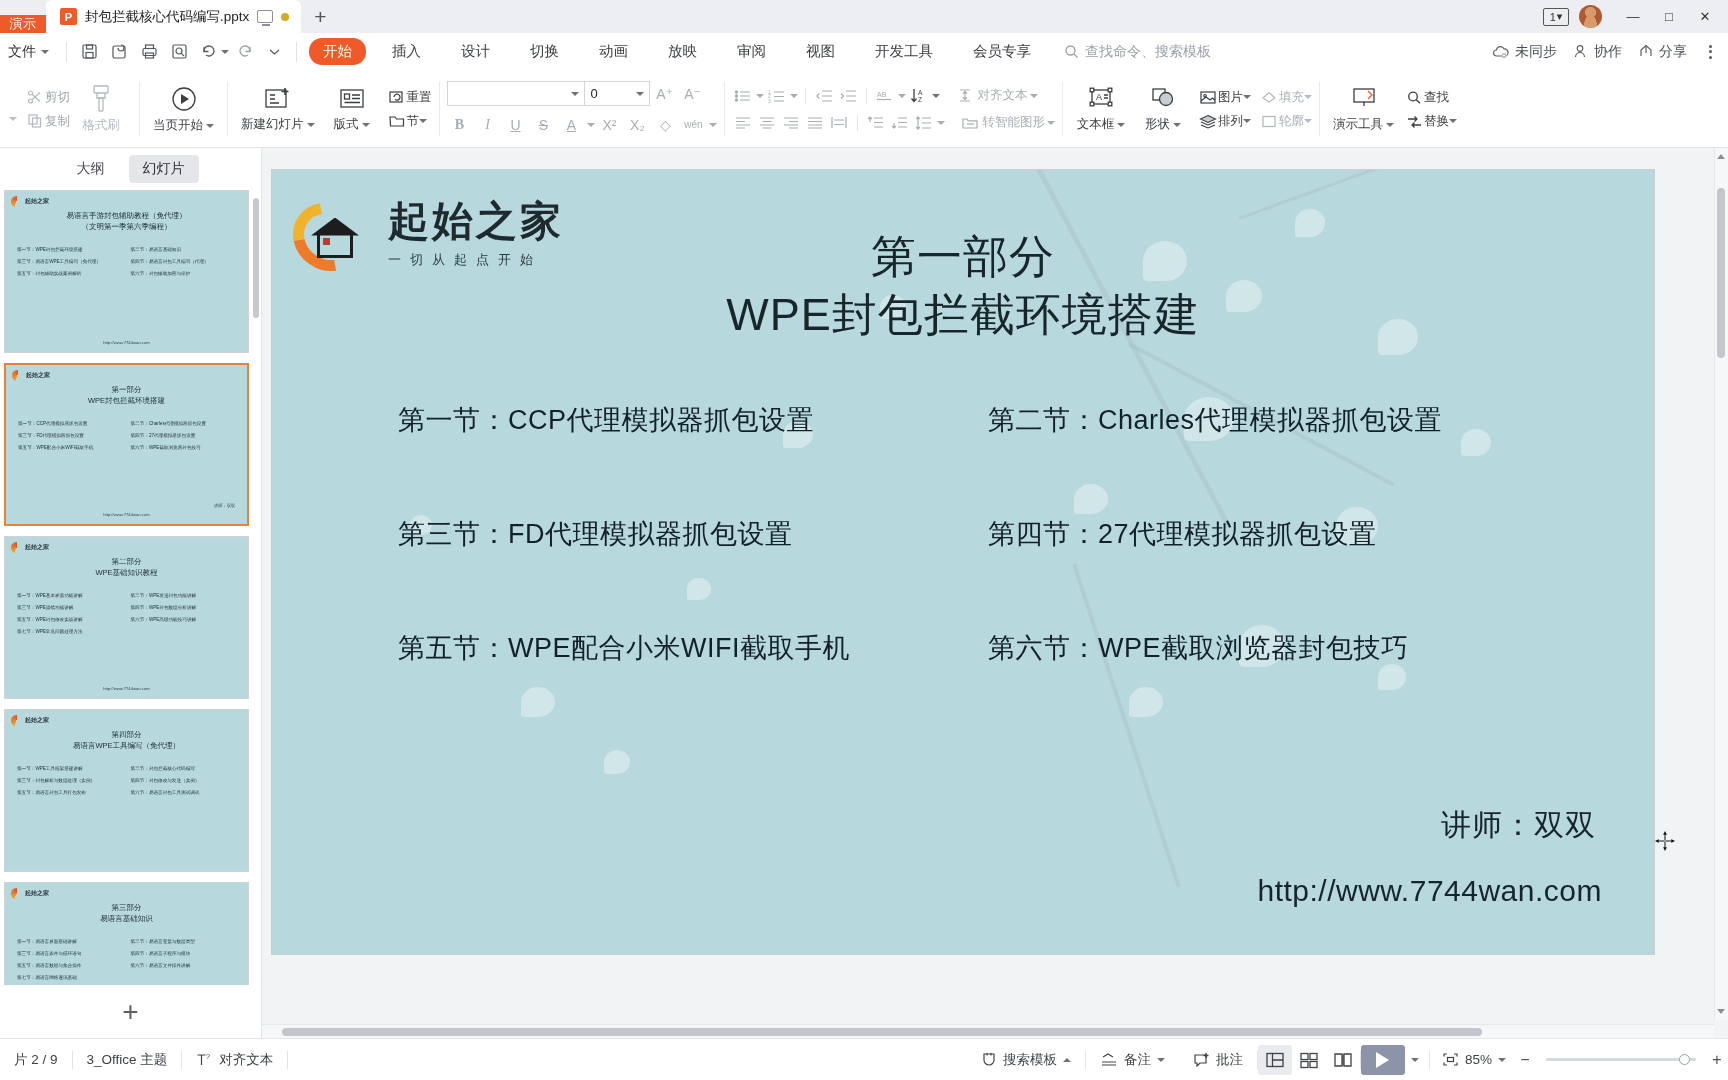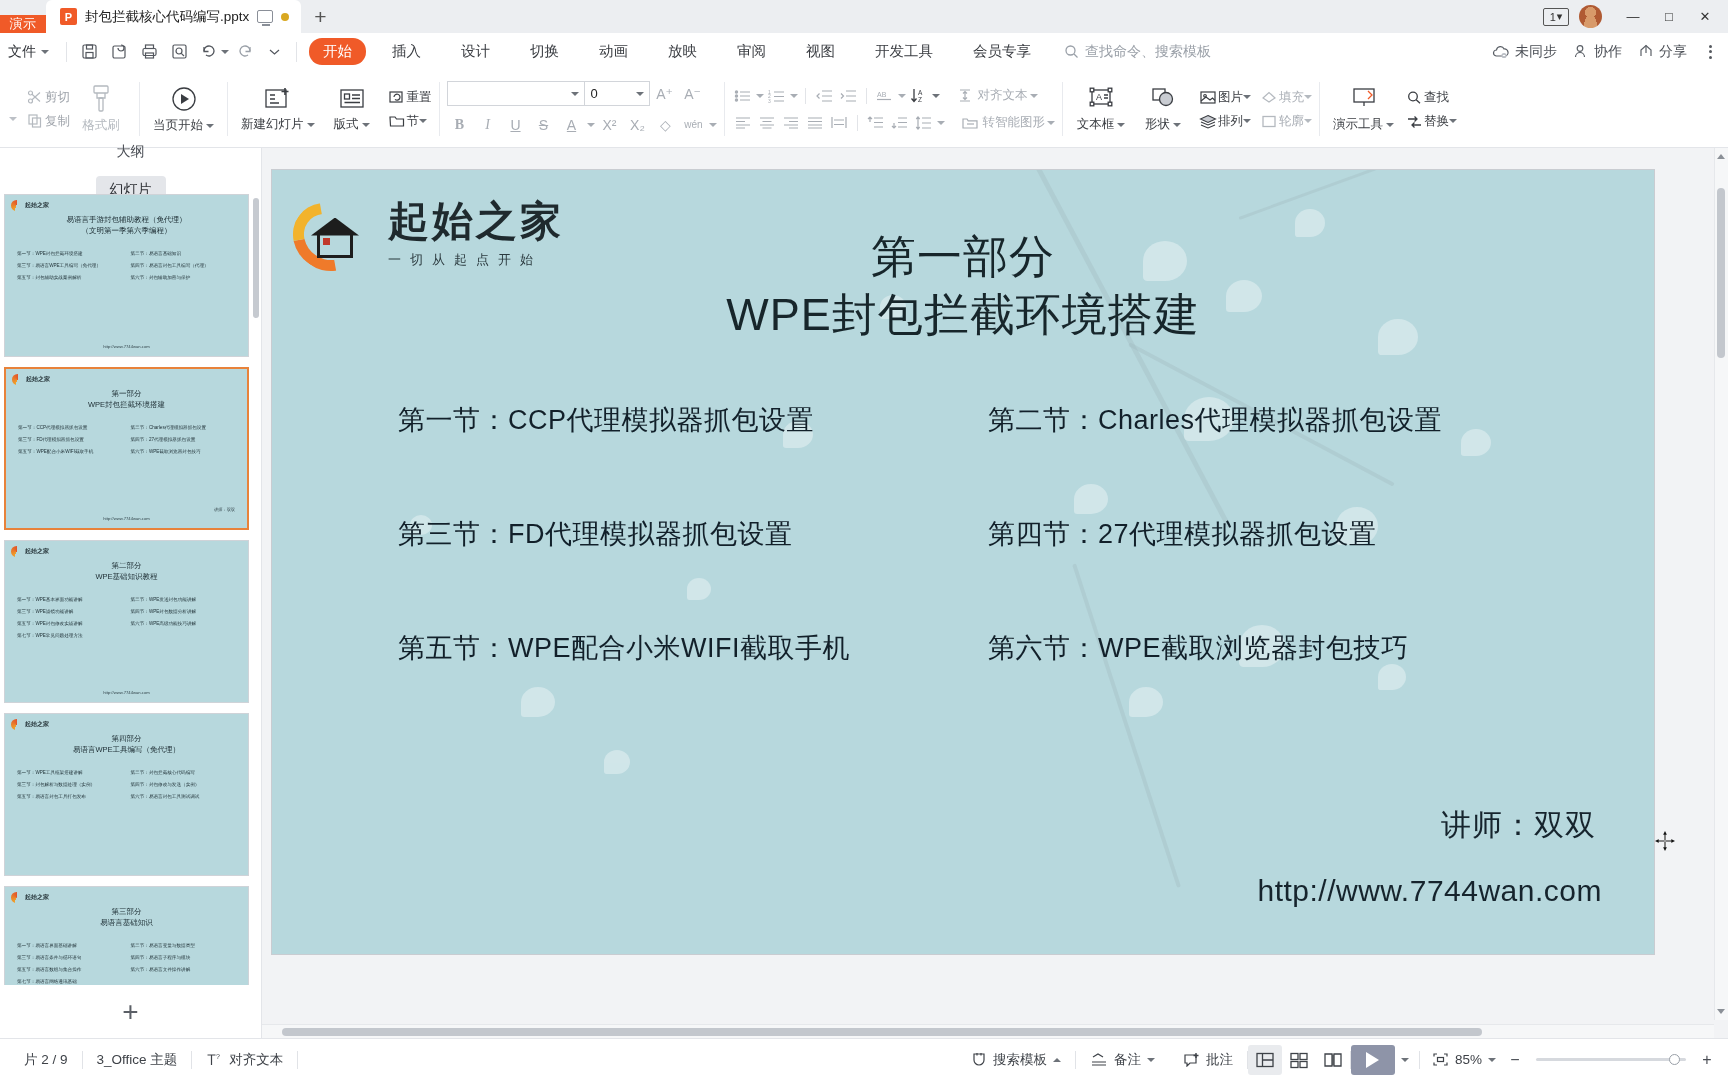--- a/index.html
+++ b/index.html
@@ -89,21 +89,21 @@
   .gicon{width:22px;height:20px;display:flex;align-items:center;justify-content:center;color:#a8adb4;}
   .gicon.dk{color:#3a3d42}
   .lbl-gray{font-size:12.5px;color:#a8adb4;white-space:nowrap;}
 
   
   .body{flex:1 1 auto;display:flex;min-height:0;background:#fff;position:relative;}
 
   
   .slidepanel{width:262px;flex:0 0 262px;display:flex;flex-direction:column;background:#fff;
     border-right:1px solid #e3e5e9;position:relative;}
-  .panel-tabs{height:46px;display:flex;align-items:center;justify-content:center;gap:10px;font-size:14px;flex-direction:column;}
+  .panel-tabs{height:46px;display:flex;align-items:center;justify-content:center;gap:10px;font-size:14px;}
   .panel-tabs .pt{padding:5px 14px;border-radius:4px;color:#4a4e55;}
   .panel-tabs .pt.active{background:#e4e6ea;color:#2f3237;}
   .thumbs{flex:1 1 auto;overflow:hidden;padding:0 0 8px 4px;position:relative;}
   .thumb{width:245px;height:163px;margin:0 0 10px 0;background:#b7d8dd;position:relative;
     border:1px solid #cfd3d8;}
   .thumb.sel{border:2px solid #e8823a;}
   .thumb .tlogo{position:absolute;left:6px;top:5px;display:flex;align-items:center;gap:3px;}
   .thumb .tlogo .ball{width:11px;height:11px;border-radius:50%;
     background:conic-gradient(from 200deg,#f0a22a,#e2562a 45%,transparent 46%);}
   .thumb .tlogo .tx{font-size:6px;color:#2b3a3f;font-weight:bold;}
@@ -154,21 +154,21 @@
   .vscroll{position:absolute;right:0;top:0;bottom:18px;width:14px;background:#f6f7f8;border-left:1px solid #e6e8eb;}
   .vthumb{position:absolute;right:3px;top:40px;width:8px;height:170px;background:#c3c7cd;border-radius:4px;}
   .vtri{position:absolute;right:3px;width:0;height:0;border-left:4px solid transparent;border-right:4px solid transparent;}
   .vtri.up{top:6px;border-bottom:5px solid #8b9097;}
   .vtri.dn{bottom:6px;border-top:5px solid #8b9097;}
   .hscroll{position:absolute;left:0;right:14px;bottom:0;height:14px;background:#f6f7f8;border-top:1px solid #e6e8eb;}
   .hthumb{position:absolute;left:20px;top:3px;height:8px;width:1200px;background:#c3c7cd;border-radius:4px;}
 
   
   .statusbar{height:42px;flex:0 0 42px;background:#fff;border-top:1px solid #e3e5e9;
-    display:flex;align-items:center;font-size:13.5px;color:#3e4248;padding:0 10px;}
+    display:flex;align-items:center;font-size:13.5px;color:#3e4248;padding:0 0;}
   .sb-item{display:flex;align-items:center;gap:6px;padding:0 14px;white-space:nowrap;}
   .sb-sep{width:1px;height:18px;background:#e1e3e7;}
   .sb-right{margin-left:auto;display:flex;align-items:center;}
   .viewbtn{width:34px;height:30px;display:flex;align-items:center;justify-content:center;color:#3e4248;}
   .viewbtn.on{background:#e9ebee;border-radius:3px;}
   .playbtn{width:44px;height:30px;background:#8e94a8;border-radius:3px;display:flex;
     align-items:center;justify-content:center;}
   .playtri{width:0;height:0;border-left:13px solid #fff;border-top:8px solid transparent;border-bottom:8px solid transparent;}
   .zoomval{font-size:13.5px;color:#3e4248;}
   .zslider{width:150px;height:3px;background:#d6d9de;position:relative;margin:0 10px;border-radius:2px;}

